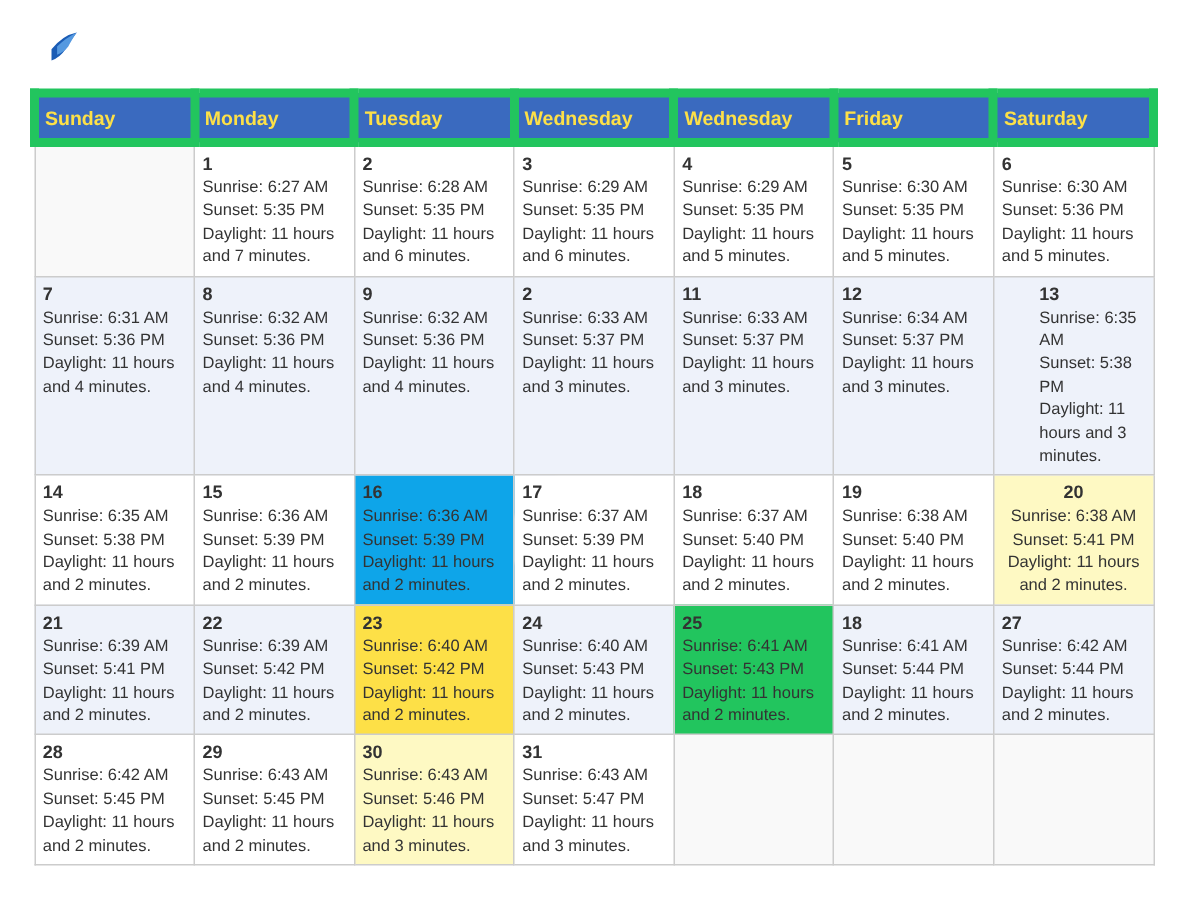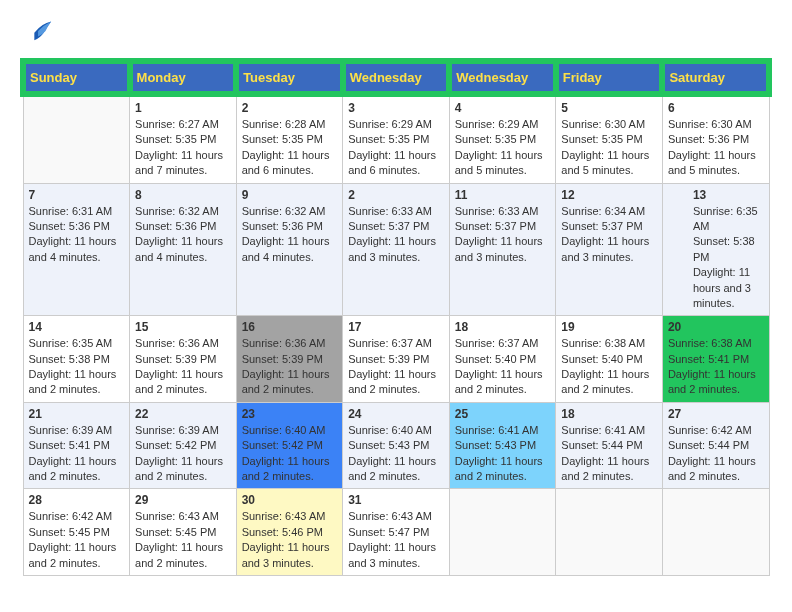--- a/index.html
+++ b/index.html
@@ -187,59 +187,59 @@
       </tr>
       <tr>
         <td style="background-color: rgb(255, 255, 255);">
           <span class="day-number">14</span>
           <div class="day-info">Sunrise: 6:35 AM<br>Sunset: 5:38 PM<br>Daylight: 11 hours and 2 minutes.</div>
         </td>
         <td style="background-color: rgb(255, 255, 255);">
           <span class="day-number">15</span>
           <div class="day-info">Sunrise: 6:36 AM<br>Sunset: 5:39 PM<br>Daylight: 11 hours and 2 minutes.</div>
         </td>
-        <td style="background-color: #a3a3a3;">
+        <td style="background-color: #0ea5e9;">
           <span class="day-number">16</span>
           <div class="day-info">Sunrise: 6:36 AM<br>Sunset: 5:39 PM<br>Daylight: 11 hours and 2 minutes.</div>
         </td>
         <td style="background-color: rgb(255, 255, 255); border-radius: 29px;">
           <span class="day-number">17</span>
           <div class="day-info">Sunrise: 6:37 AM<br>Sunset: 5:39 PM<br>Daylight: 11 hours and 2 minutes.</div>
         </td>
         <td style="background-color: rgb(255, 255, 255);">
           <span class="day-number">18</span>
           <div class="day-info">Sunrise: 6:37 AM<br>Sunset: 5:40 PM<br>Daylight: 11 hours and 2 minutes.</div>
         </td>
         <td style="background-color: rgb(255, 255, 255);">
           <span class="day-number">19</span>
           <div class="day-info">Sunrise: 6:38 AM<br>Sunset: 5:40 PM<br>Daylight: 11 hours and 2 minutes.</div>
         </td>
-        <td style="background-color: #22c55e;">
+        <td style="background-color: #fef9c3; text-align: center;">
           <span class="day-number">20</span>
           <div class="day-info">Sunrise: 6:38 AM<br>Sunset: 5:41 PM<br>Daylight: 11 hours and 2 minutes.</div>
         </td>
       </tr>
       <tr>
         <td style="background-color: rgb(238, 242, 250);">
           <span class="day-number">21</span>
           <div class="day-info">Sunrise: 6:39 AM<br>Sunset: 5:41 PM<br>Daylight: 11 hours and 2 minutes.</div>
         </td>
         <td style="background-color: rgb(238, 242, 250); margin-left: 43px;">
           <span class="day-number">22</span>
           <div class="day-info">Sunrise: 6:39 AM<br>Sunset: 5:42 PM<br>Daylight: 11 hours and 2 minutes.</div>
         </td>
-        <td style="background-color: #3b82f6; margin-left: 32px;">
+        <td style="background-color: #fde047; margin-left: 32px;">
           <span class="day-number">23</span>
           <div class="day-info">Sunrise: 6:40 AM<br>Sunset: 5:42 PM<br>Daylight: 11 hours and 2 minutes.</div>
         </td>
         <td style="background-color: rgb(238, 242, 250);">
           <span class="day-number">24</span>
           <div class="day-info">Sunrise: 6:40 AM<br>Sunset: 5:43 PM<br>Daylight: 11 hours and 2 minutes.</div>
         </td>
-        <td style="background-color: #7dd3fc;">
+        <td style="background-color: #22c55e;">
           <span class="day-number">25</span>
           <div class="day-info">Sunrise: 6:41 AM<br>Sunset: 5:43 PM<br>Daylight: 11 hours and 2 minutes.</div>
         </td>
         <td style="background-color: rgb(238, 242, 250);">
           <span class="day-number">18</span>
           <div class="day-info">Sunrise: 6:41 AM<br>Sunset: 5:44 PM<br>Daylight: 11 hours and 2 minutes.</div>
         </td>
         <td style="background-color: rgb(238, 242, 250);">
           <span class="day-number">27</span>
           <div class="day-info">Sunrise: 6:42 AM<br>Sunset: 5:44 PM<br>Daylight: 11 hours and 2 minutes.</div>

